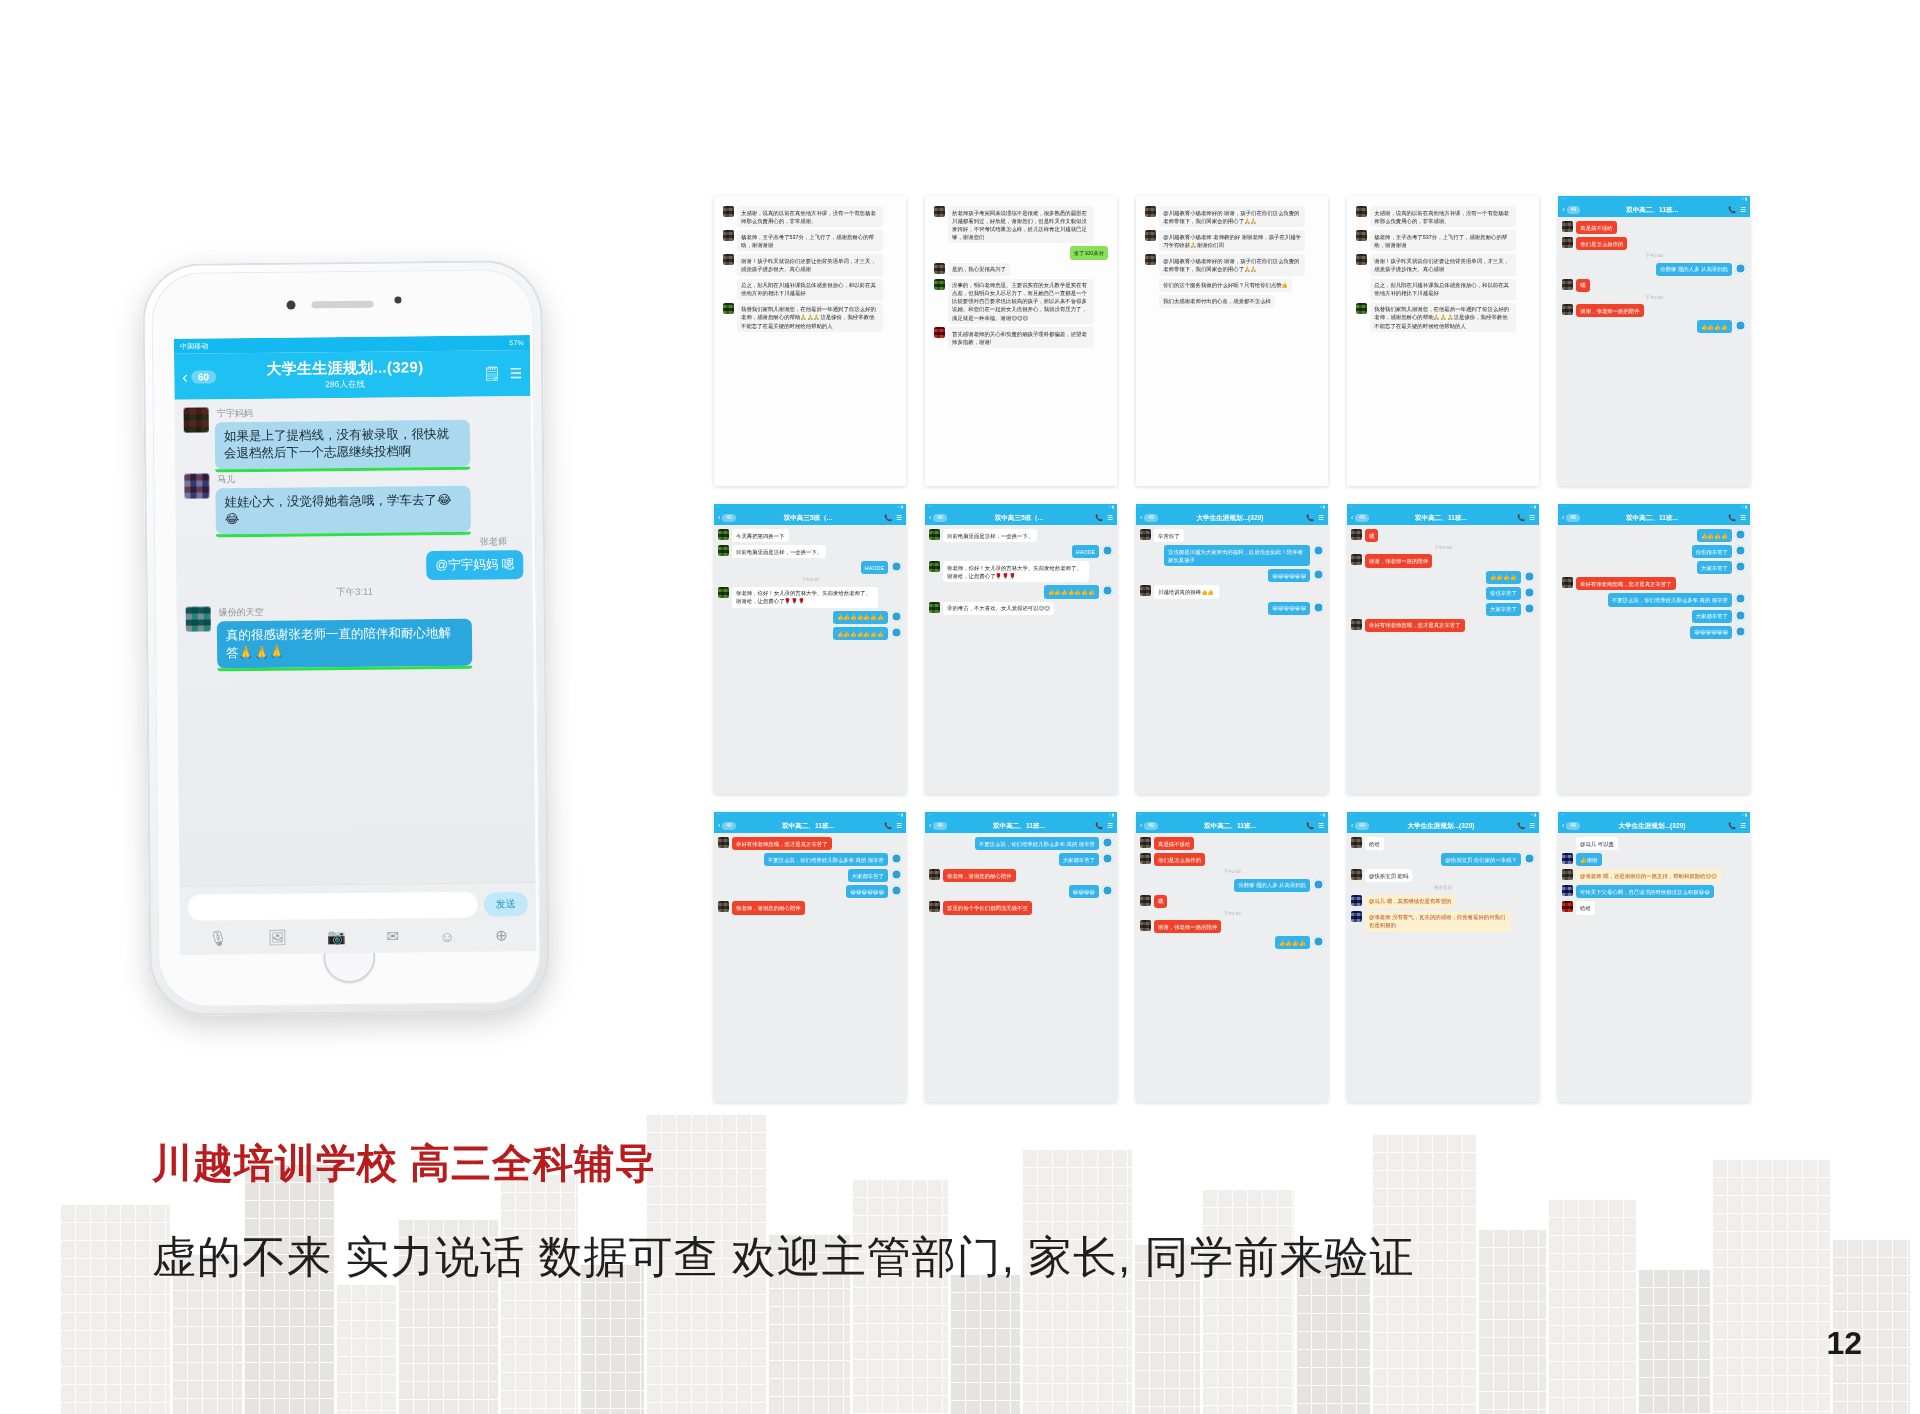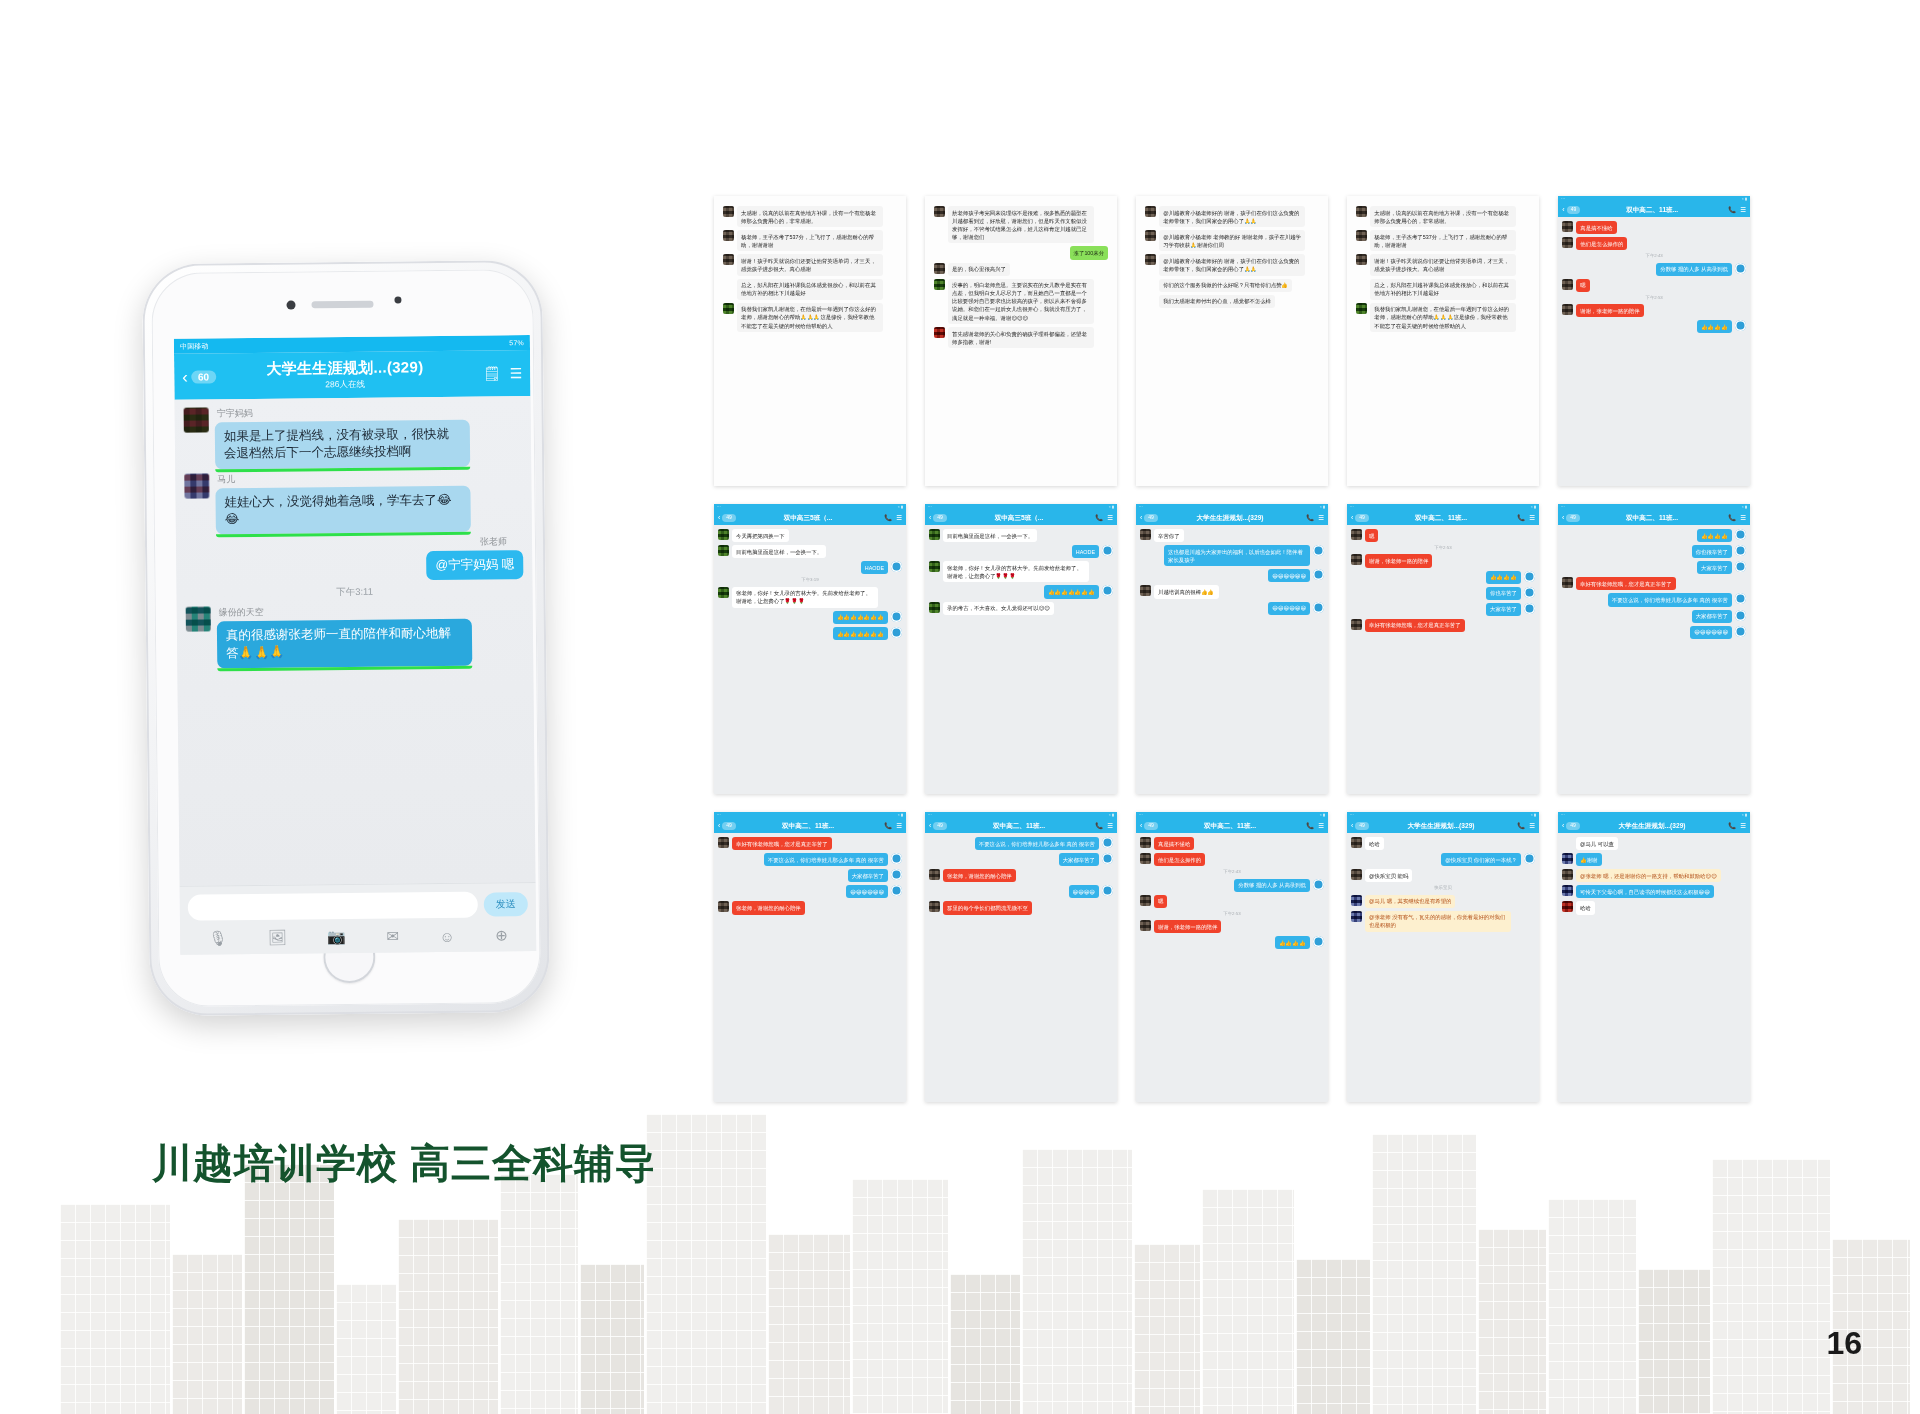--- a/index.html
+++ b/index.html
@@ -146,21 +146,21 @@
   .sb.gy { background:#f4f4f4; color:#222; }
   .sb.bl { background:#34b3ea; color:#fff; }
   .sb.rd { background:#f0422b; color:#fff; }
   .sb.gr { background:#8ae05a; color:#1d2b14; }
   .sb.yl { background:#fdf0cf; color:#b04a12; }
   .sts { text-align:center; font-size:4.4px; color:#a7acb1; margin:2px 0 3px; }
 
   
   .title {
     position:absolute; left:152px; top:1136px;
-    font-size:40px; font-weight:bold; color:#14532d; letter-spacing:1px;
+    font-size:40px; font-weight:bold; color:#b91c1c; letter-spacing:1px;
     white-space:nowrap;
   }
   .subtitle {
     position:absolute; left:152px; top:1228px;
     font-size:44px; color:#1f1f1f; letter-spacing:1px; white-space:nowrap;
   }
   .pageno { position:absolute; right:58px; bottom:52px;
             font-size:32px; font-weight:bold; color:#1a1a1a; }
 </style>
 </head>
@@ -783,15 +783,16 @@
             <div class="m">
               <div class="sav r"></div>
               <div class="sb w">哈哈</div>
             </div>
           </div>
         </div>
       </div>
     </div>
 
   <div class="title">川越培训学校 高三全科辅导</div>
-  <div class="pageno">16</div>
+  <div class="subtitle">虚的不来 实力说话 数据可查 欢迎主管部门, 家长, 同学前来验证</div>
+  <div class="pageno">12</div>
 
 </div>
 
 </body></html>

